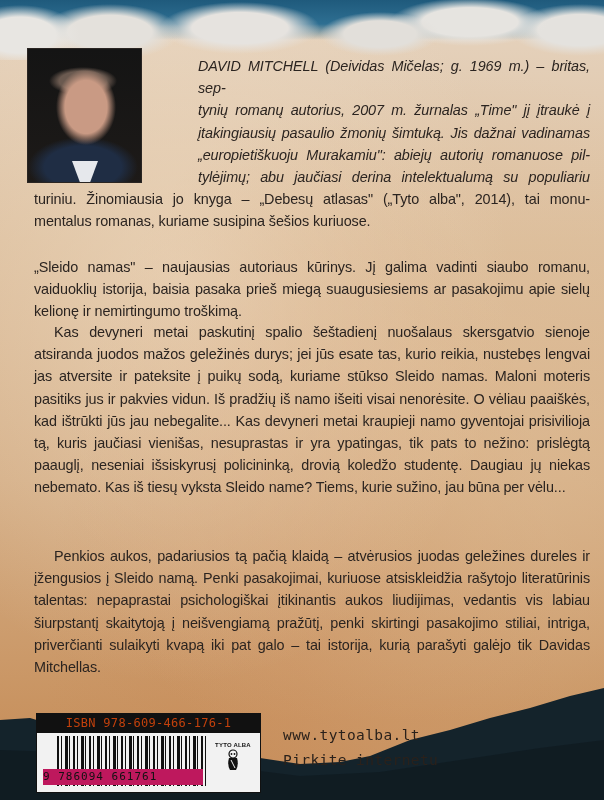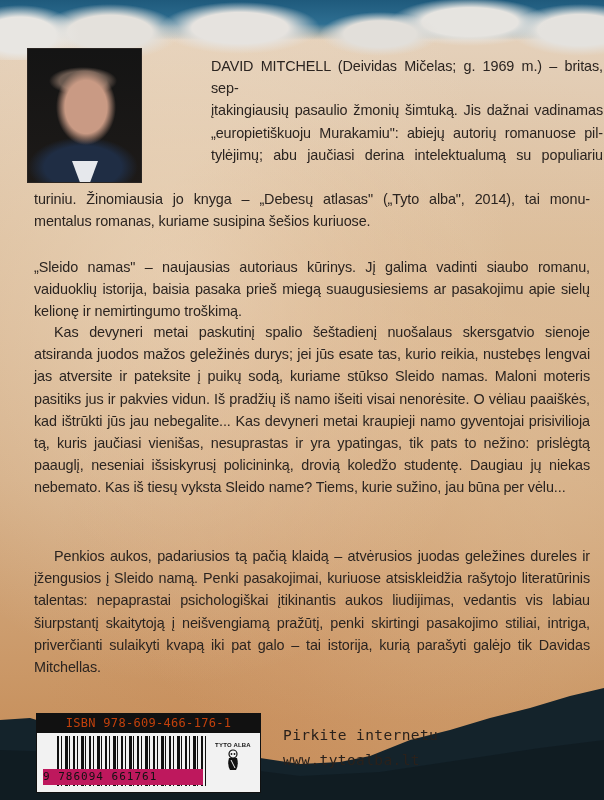--- a/index.html
+++ b/index.html
@@ -46,21 +46,21 @@
   }
   .photo .shirt {
     position:absolute; left:44px; top:112px; width:26px; height:21px;
     background:#e6e8ec; clip-path:polygon(0 0,100% 0,70% 100%,30% 100%);
   }
   .text {
     color:#2b2420; font-size:14.4px; line-height:22.2px; letter-spacing:-0.1px;
     text-align:justify;
   }
   .bio-top {
-    position:absolute; left:211px; top:55px; width:392px;
+    position:absolute; left:198px; top:55px; width:392px;font-style:italic;
   }
   .bio-top p, .bio-bottom p { margin:0; text-align:justify; text-align-last:justify; }
   .bio-bottom {
     position:absolute; left:34px; top:188px; width:556px;
   }
   .bio-bottom p.last { text-align-last:left; }
   .para {
     position:absolute; left:34px; width:556px;
   }
   .para p { margin:0; text-align:justify; }
@@ -114,20 +114,21 @@
   <path d="M0,40 L30,38 L70,50 L120,58 L180,62 L230,64 L260,78 L300,84 L340,82 L370,76 L410,60 L450,50 L490,38 L530,28 L570,16 L604,8 L604,120 L0,120 Z" fill="#14232b"></path>
   <path d="M0,70 L60,72 L140,80 L220,86 L300,96 L380,92 L460,80 L540,68 L604,60 L604,120 L0,120 Z" fill="#0f1a20" opacity="0.8"></path>
 </svg>
 
 <div class="photo">
   <div class="shirt"></div>
 </div>
 
 <div class="text bio-top">
   <p>DAVID MITCHELL (Deividas Mičelas; g. 1969 m.) – britas, sep-</p>
+  <p>tynių romanų autorius, 2007 m. žurnalas „Time" jį įtraukė į</p>
   <p>įtakingiausių pasaulio žmonių šimtuką. Jis dažnai vadinamas</p>
   <p>„europietiškuoju Murakamiu": abiejų autorių romanuose pil-</p>
   <p>tylėjimų; abu jaučiasi derina intelektualumą su populiariu</p>
 </div>
 
 <div class="text bio-bottom">
   <p>turiniu. Žinomiausia jo knyga – „Debesų atlasas" („Tyto alba", 2014), tai monu-</p>
   <p class="last">mentalus romanas, kuriame susipina šešios kuriuose.</p>
 </div>
 
@@ -153,15 +154,15 @@
       <ellipse cx="7" cy="5" rx="4" ry="4" fill="#f2f2f2" stroke="#111" stroke-width="1.2"></ellipse>
       <circle cx="5.5" cy="5" r="0.9" fill="#111"></circle>
       <circle cx="8.5" cy="5" r="0.9" fill="#111"></circle>
       <path d="M3,9 Q1,16 4,21 L10,21 Q13,16 11,9 Z" fill="#111"></path>
       <path d="M5,11 L9,19" stroke="#f2f2f2" stroke-width="1"></path>
     </svg>
   </div>
 </div>
 
 <div class="buy">
+  <div>www.tytoalba.lt</div>
   <div>Pirkite internetu</div>
-  <div>www.tytoalba.lt</div>
 </div>
 
 </body></html>

